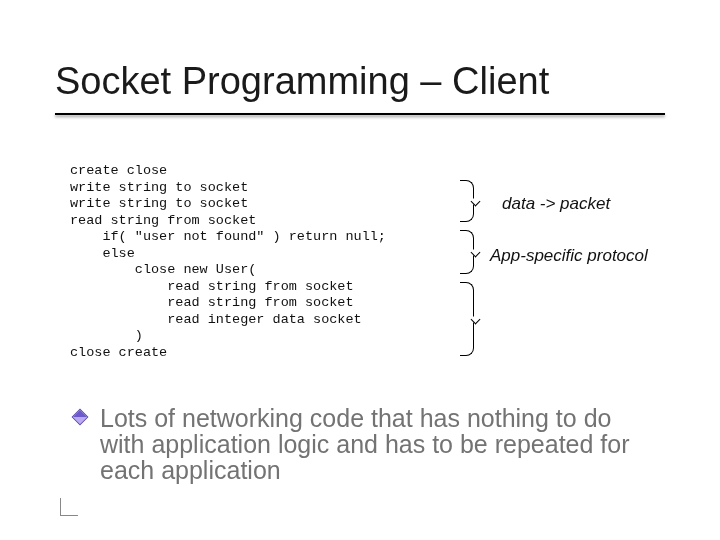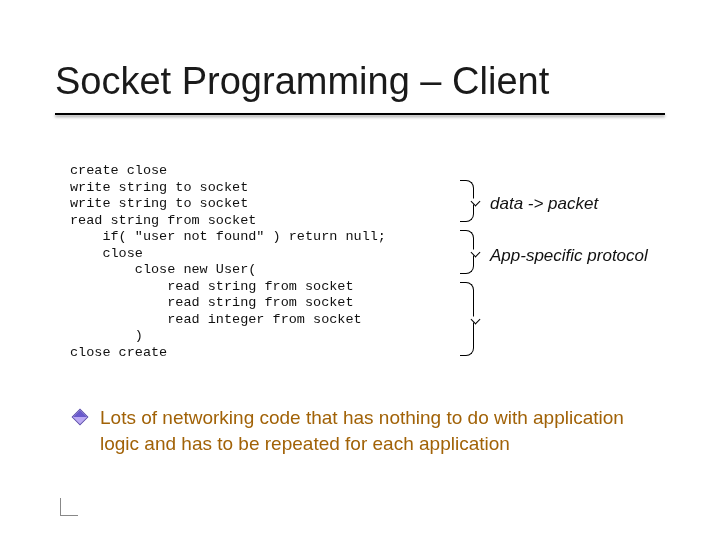--- a/index.html
+++ b/index.html
@@ -50,21 +50,21 @@
     white-space: pre;
     color: #111;
   }
   .annot {
     position: absolute;
     font-family: Verdana, Geneva, sans-serif;
     font-style: italic;
     font-size: 17px;
     color: #111;
   }
-  .annot1 { left: 490px; top: 194px; }
+  .annot1 { left: 502px; top: 194px; }
   .annot2 { left: 490px; top: 246px; }
   .annot3 { left: 490px; top: 313px; }
 
   
   .brace {
     position: absolute;
     width: 14px;
   }
   .brace .half {
     position: absolute;
@@ -107,23 +107,23 @@
   .brace3 { left: 460px; top: 282px; height: 74px; }
   .brace3 .top { height: 37px; }
   .brace3 .bot { height: 37px; }
   .brace3 .tip { top: 34px; }
 
   .bullet-text {
     position: absolute;
     left: 100px;
     top: 405px;
     right: 60px;
-    font-size: 19px;
+    font-size: 25px;
     line-height: 26px;
-    color: #a16207;
+    color: #737373;
   }
   .diamond-bullet {
     position: absolute;
     left: 74px;
     top: 411px;
     width: 10px;
     height: 10px;
     transform: rotate(45deg);
     background: linear-gradient(135deg, #6a5acd 50%, #bca9f5 50%);
     border: 1px solid #5a4aad;
@@ -158,25 +158,25 @@
   <div class="title-wrap">
     <div class="title">Socket Programming – Client</div>
     <div class="title-underline"></div>
   </div>
 
   <div class="code-block"><span>create close</span>
 <span>write string to socket</span>
 <span>write string to socket</span>
 <span>read string from socket</span>
 <span>    if( "user not found" ) return null;</span>
-<span>    close</span>
+<span>    else</span>
 <span>        close new User(</span>
 <span>            read string from socket</span>
 <span>            read string from socket</span>
-<span>            read integer from socket</span>
+<span>            read integer data socket</span>
 <span>        )</span>
 <span>close create</span></div>
 
   <div class="brace brace1">
     <div class="half top"></div>
       <div class="half bot"></div>
       <div class="tip"></div>
   </div>
   <div class="brace brace2">
     <div class="half top"></div>

